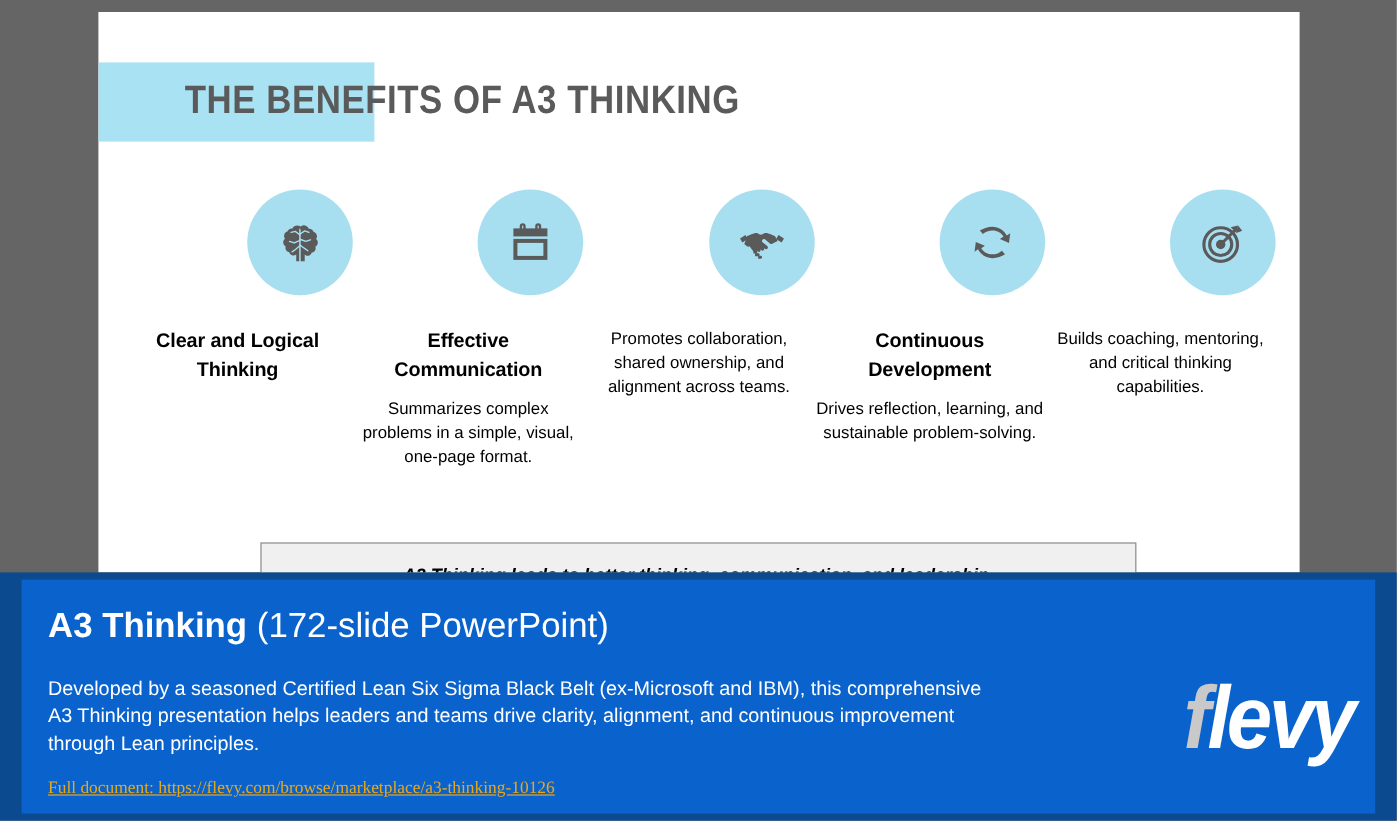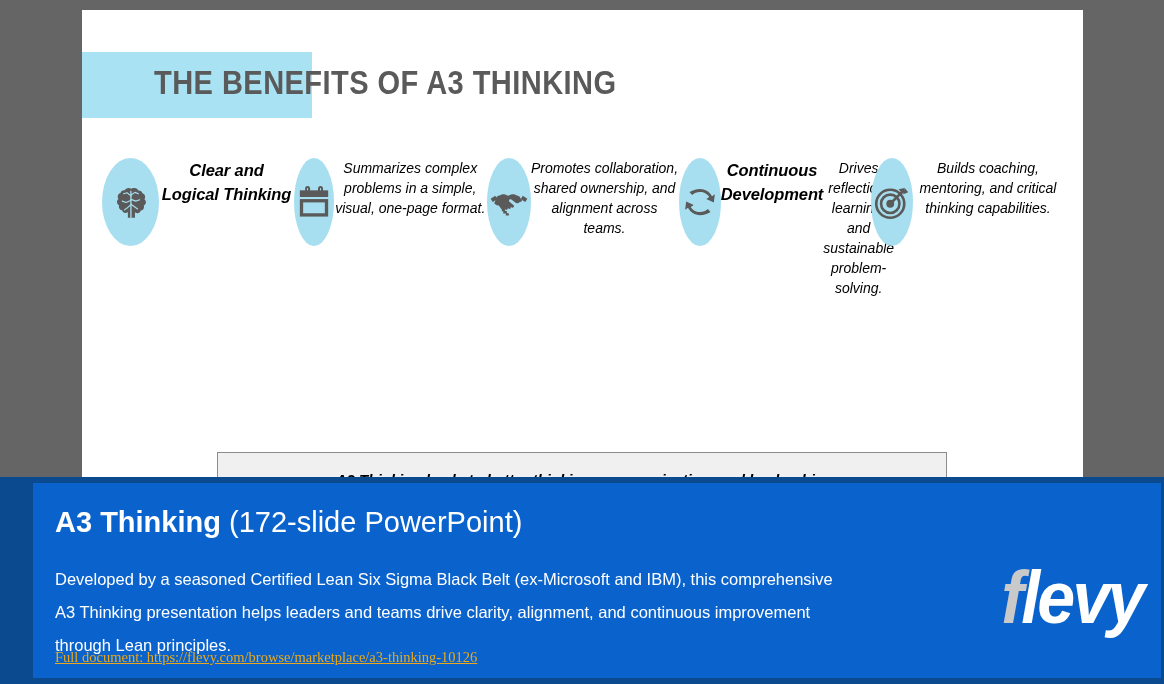--- a/index.html
+++ b/index.html
@@ -49,22 +49,22 @@
   .cols{
     position:absolute;
     left:20px; top:148px;
     width:961px;
     display:flex;
     justify-content:space-between;
   }
   .col{
     width:192px;
     display:flex;
-    align-items:flex-start;
-    font-style:italic;
+    flex-direction:column;
+    align-items:flex-end;
   }
   .circle{
     width:88px;height:88px;border-radius:50%;
     background:#a8dff0;
     display:flex;align-items:center;justify-content:center;
     margin-bottom:26px;
   }
   .circle svg{display:block;}
   .col-title{
     font-size:16.5px;
@@ -106,40 +106,40 @@
   
   .banner{
     position:absolute;
     left:0; top:477px;
     width:1164px; height:207px;
     background:#0b4a8f;
     box-sizing:border-box;
   }
   .banner-inner{
     position:absolute;
-    left:33px; top:6px;
+    left:18px; top:6px;
     width:1128px; height:195px;
     background:#0a63cd;
   }
   .banner-title{
     position:absolute;
     left:22px; top:23px;
     font-size:29px;
     color:#ffffff;
     white-space:nowrap;
   }
   .banner-title .strong{font-weight:bold;}
   .banner-title .light{font-weight:normal;}
   .banner-desc{
     position:absolute;
     left:22px; top:80px;
     width:790px;
     font-size:16.5px;
     color:#ffffff;
-    line-height:33px;
+    line-height:23px;
   }
   .banner-link{
     position:absolute;
     left:22px; top:166px;
     font-size:14.5px;
     color:#e9a81c;
     white-space:nowrap;
     font-family:Liberation Serif, serif;
   }
   .logo{
@@ -192,20 +192,21 @@
         <span>
           <svg width="40" height="40" viewBox="0 0 48 48" fill="none">
             <rect x="14.5" y="6" width="3.6" height="8" rx="1.8" stroke="#5a5a5a" stroke-width="2.4"></rect>
             <rect x="30" y="6" width="3.6" height="8" rx="1.8" stroke="#5a5a5a" stroke-width="2.4"></rect>
             <rect x="7" y="10" width="34" height="8" fill="#5a5a5a"></rect>
             <rect x="7" y="20.5" width="34" height="21" fill="#5a5a5a"></rect>
             <rect x="11" y="24.5" width="26" height="13" fill="#a8dff0"></rect>
           </svg>
         </span>
       </div>
+      <div class="col-title">Effective Communication</div>
       <div class="col-body">Summarizes complex problems in a simple, visual, one-page format.</div>
     </div>
 
     <div class="col">
       <div class="circle">
         <span>
           <svg width="44" height="44" viewBox="0 0 48 48" fill="none">
             <g fill="#5a5a5a">
               <path d="M4 20.5l5-3.2 2.2 3.6-5 3.2z"></path>
               <path d="M44 20.5l-5-3.2-2.2 3.6 5 3.2z"></path>

